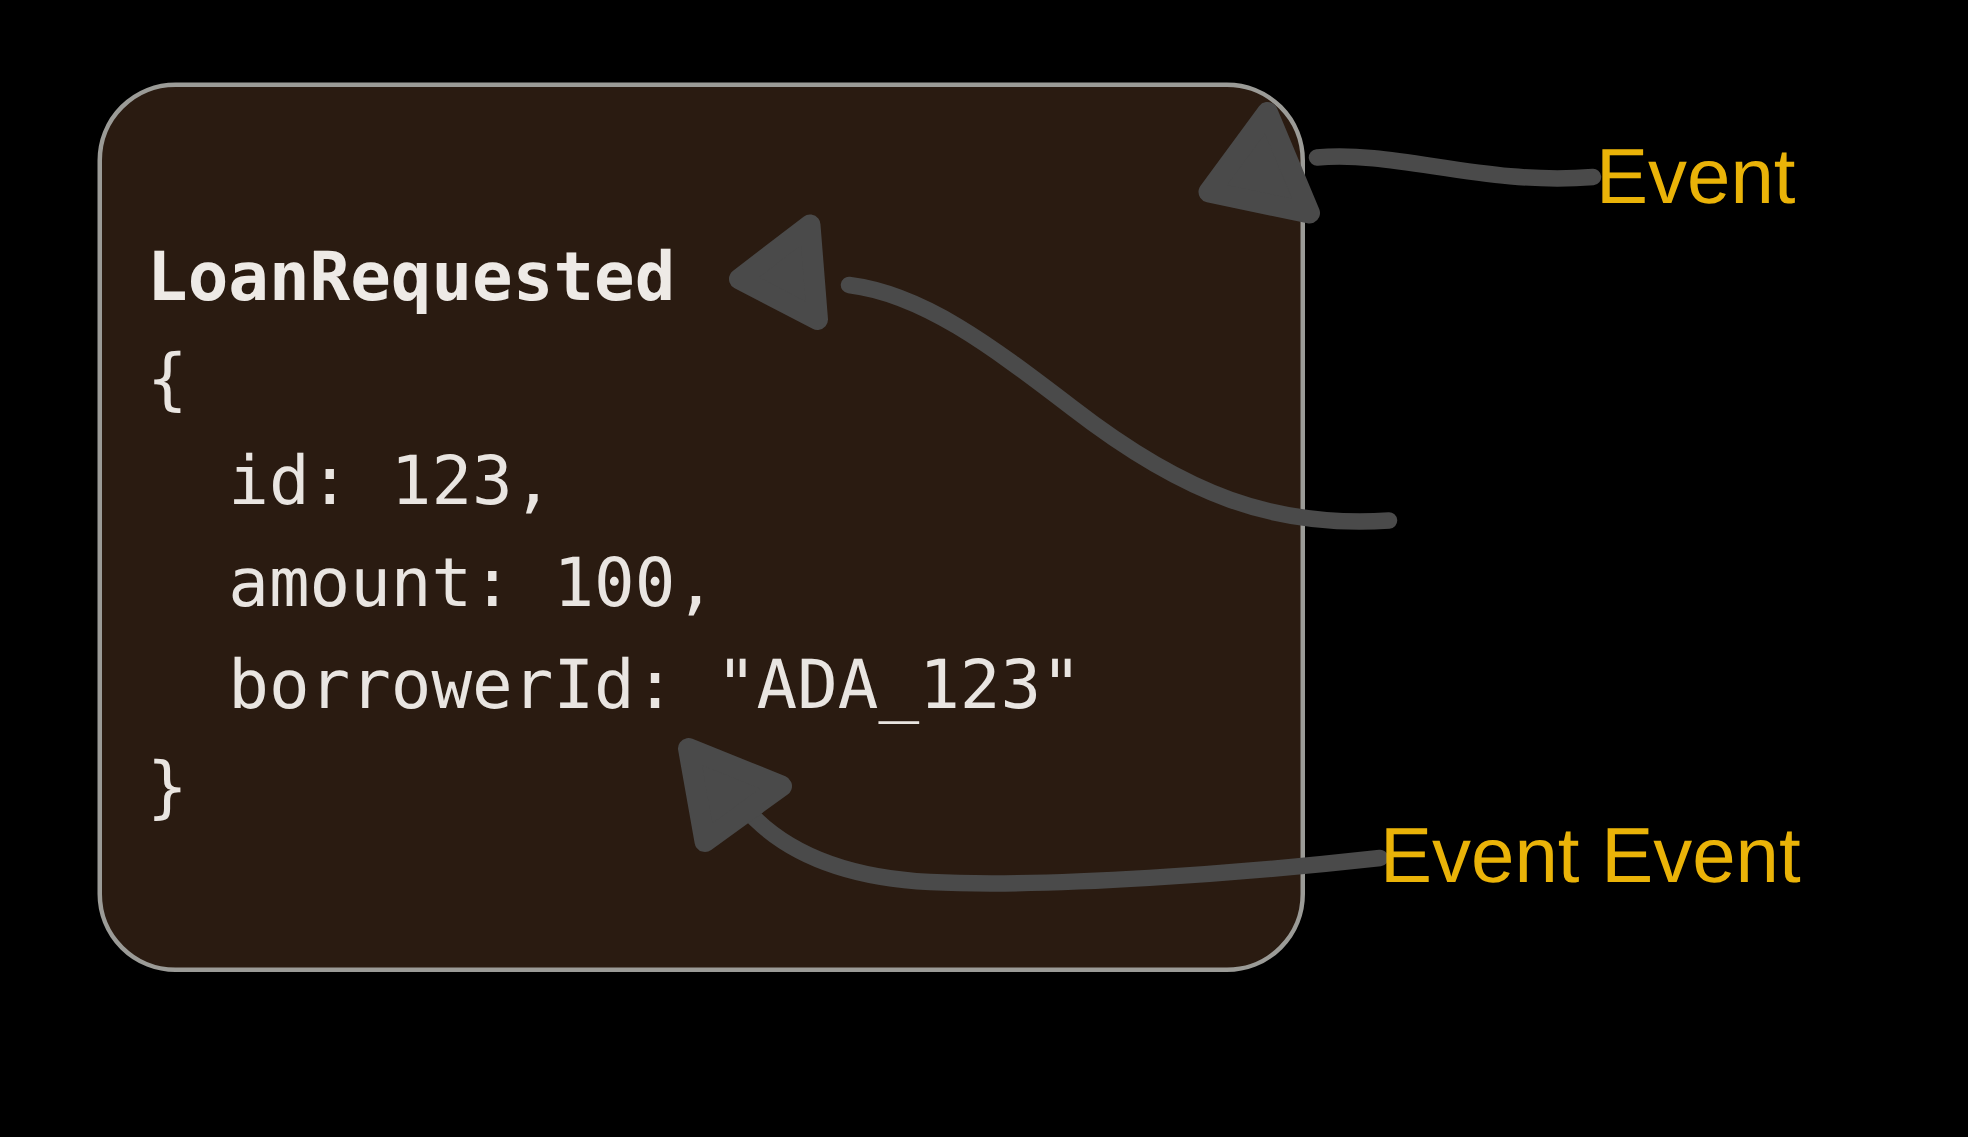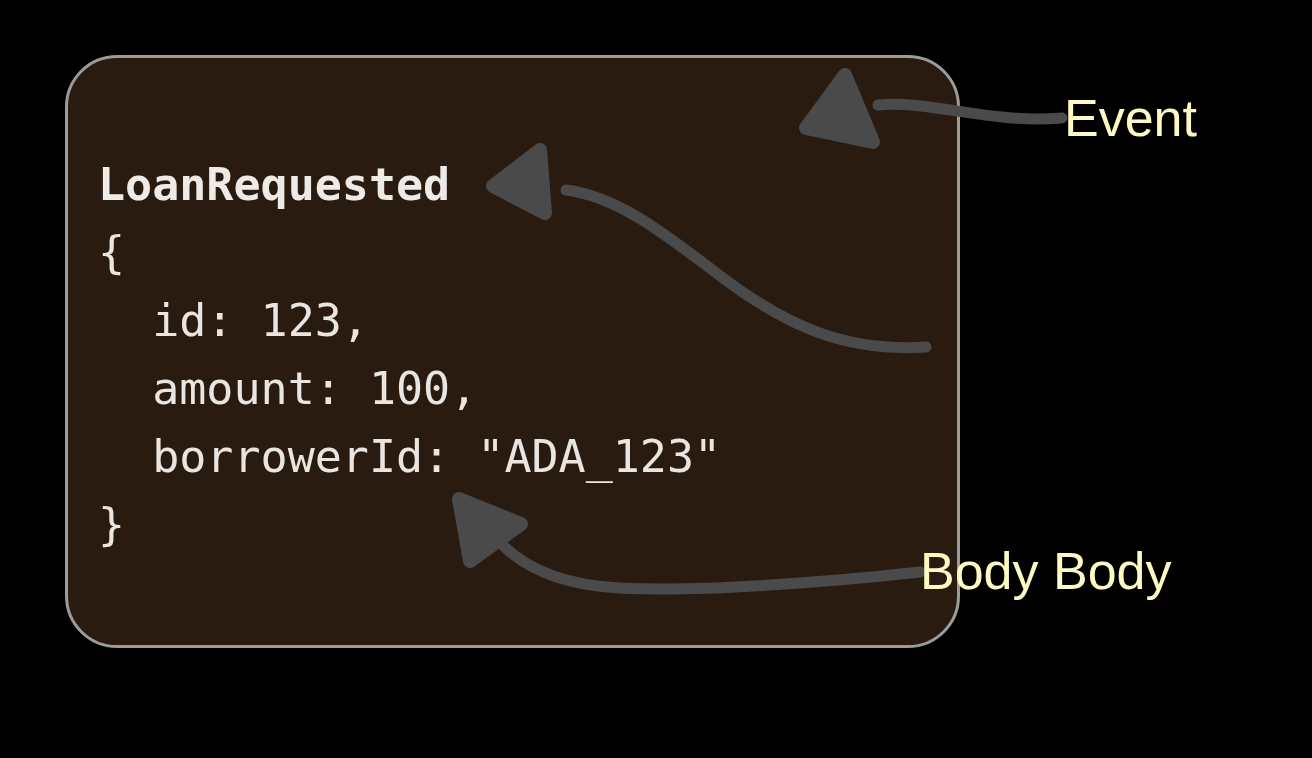--- a/index.html
+++ b/index.html
@@ -16,21 +16,21 @@
     height: 758px;
     background: #000000;
     overflow: hidden;
   }
 
   
   #event-card {
     position: absolute;
     left: 65px;
     top: 55px;
-    width: 895px;
+    width: 805px;
     height: 593px;
     box-sizing: border-box;
     background: #2a1b11;
     border: 3px solid #9b9b97;
     border-radius: 52px;
     z-index: 2;
   }
 
   #event-code {
     position: absolute;
@@ -64,21 +64,21 @@
     z-index: 3;
     pointer-events: none;
   }
 
   
   .anno-label {
     position: absolute;
     font-family: "Liberation Sans", sans-serif;
     font-size: 52px;
     line-height: 1;
-    color: #fef9c3;
+    color: #eab308;
     white-space: nowrap;
     z-index: 4;
   }
   #label-event      { left: 1064px; top: 92px;  }
   #label-event-type { left: 928px;  top: 320px; }
   #label-event-body { left: 920px;  top: 545px; }
 </style>
 </head>
 <body>
 
@@ -107,15 +107,15 @@
 
     <g>
       <path d="M 920,572 C 830,582 700,592 620,588 C 560,585 520,566 496,538" fill="none" stroke="#4a4a4a" stroke-width="11" stroke-linecap="round"></path>
       <path d="M 459,499 L 521,524 L 470,561 Z" fill="#4a4a4a" stroke="#4a4a4a" stroke-width="14" stroke-linejoin="round"></path>
     </g>
   </svg>
 
   <div class="anno-label" id="label-event">Event</div>
 
 
-  <div class="anno-label" id="label-event-body">Body Body</div>
+  <div class="anno-label" id="label-event-body">Event Event</div>
 
 </div>
 
 </body></html>

